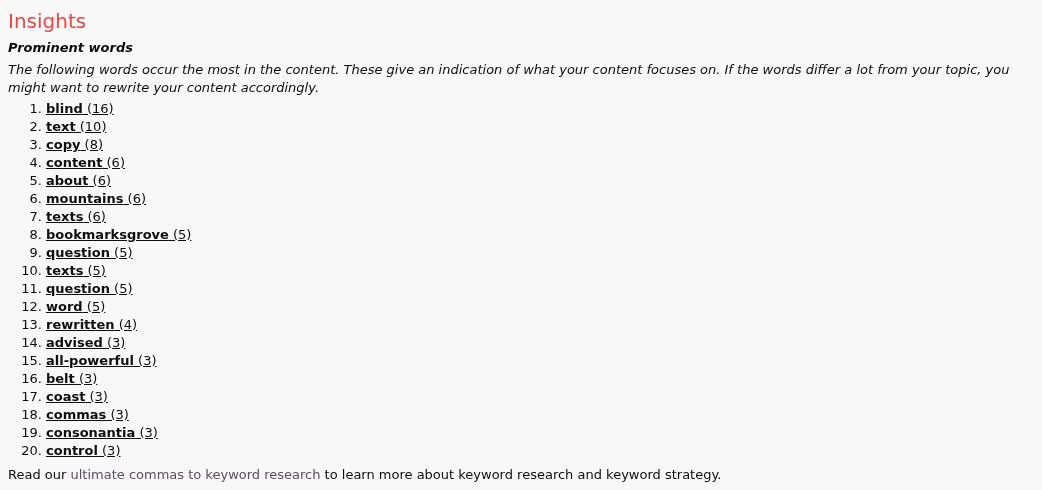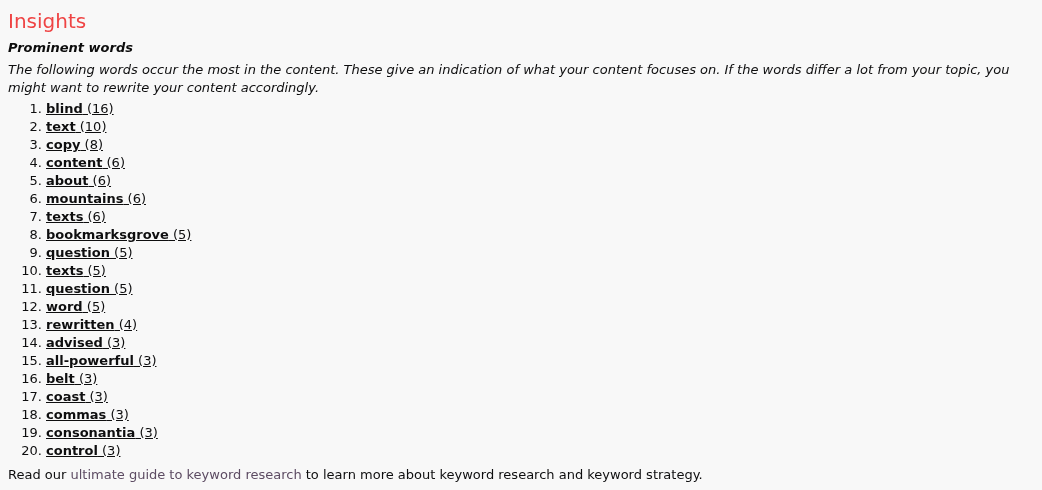--- a/index.html
+++ b/index.html
@@ -88,15 +88,15 @@
       <li><strong>advised</strong> (3)</li>
       <li><strong>all-powerful</strong> (3)</li>
       <li><strong>belt</strong> (3)</li>
       <li><strong>coast</strong> (3)</li>
       <li><strong>commas</strong> (3)</li>
       <li><strong>consonantia</strong> (3)</li>
       <li><strong>control</strong> (3)</li>
     </ol>
 
   <p class="footer-note">
-    <span>Read our </span><a href="#">ultimate guide to keyword research</a><span> to learn more about keyword research and keyword strategy.</span>
+    <span>Read our </span><a href="#">ultimate commas to keyword research</a><span> to learn more about keyword research and keyword strategy.</span>
   </p>
 </div>
 
 </body></html>

